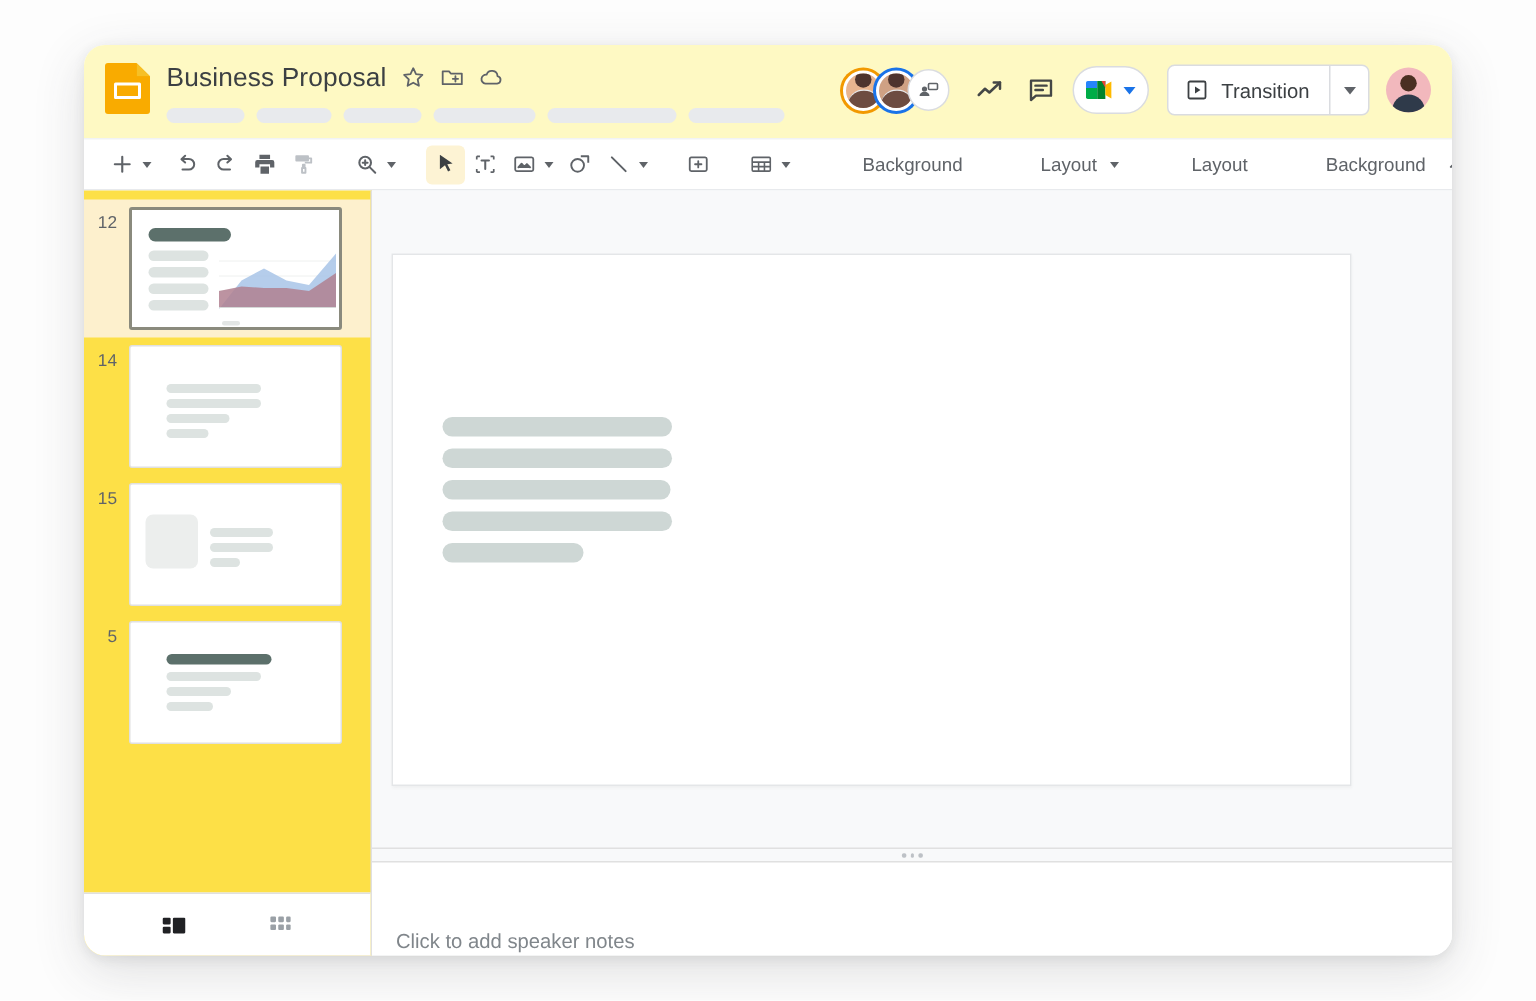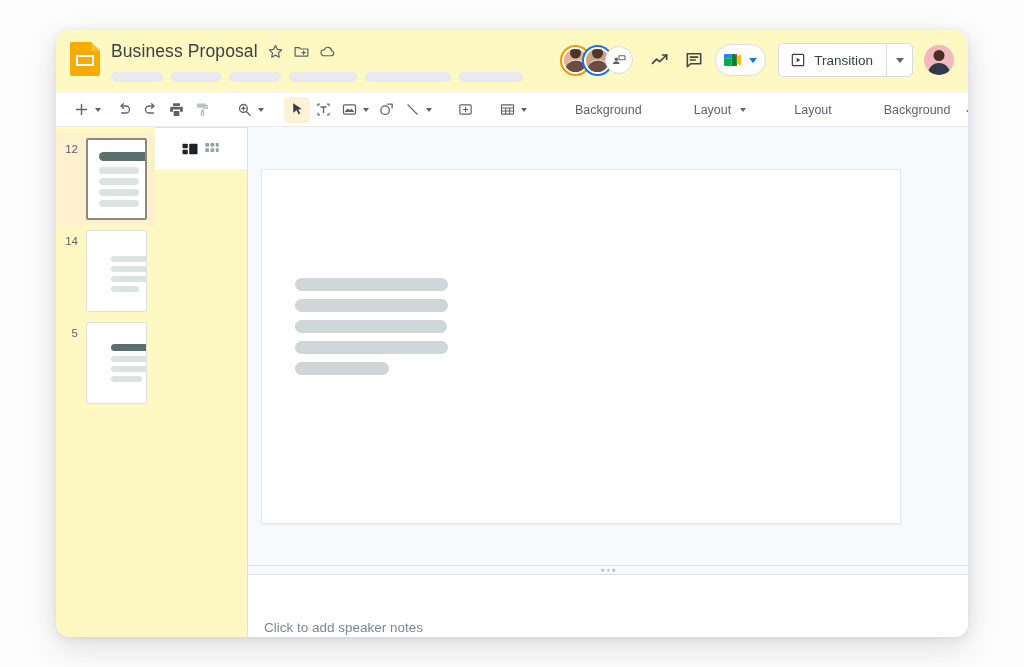--- a/index.html
+++ b/index.html
@@ -155,22 +155,22 @@
   .divider { width: 1px; height: 19px; background: #e0e0e0; margin: 0 8px; }
   .tb-text { font-size: 12.5px; color: #5f6368; padding: 0 8px; height: 26px; display: flex; align-items: center; border-radius: 4px; white-space: nowrap; margin-left: 20px; }
   .toolbar-right { margin-left: auto; display: flex; align-items: center; }
 
   
   .body { flex: 1 1 auto; display: flex; min-height: 0; border-top: 1px solid #e8eaed; }
 
   
   .filmstrip {
     width: 192px; flex: 0 0 192px;
-    background: #fef9c3; border-right: 1px solid #e0e0e0;
-    display: flex; flex-direction: row; min-height: 0;
+    background: #fde047; border-right: 1px solid #e0e0e0;
+    display: flex; flex-direction: column; min-height: 0;
   }
   .strip-scroll { flex: 1 1 auto; overflow: hidden; padding-top: 6px; }
   .slide-row { display: flex; align-items: flex-start; padding: 5px 8px 5px 0; position: relative; }
   .slide-row.selected { background: #fdf0cd; }
   .slide-num { width: 30px; flex: 0 0 30px; text-align: right; padding-right: 8px; font-size: 11.5px; color: #5f6368; line-height: 14px; margin-top: 4px; }
   .thumb {
     width: 142px; height: 82px; background: #fff;
     border: 1px solid #e0e0e0; border-radius: 2px; position: relative; overflow: hidden;
   }
   .slide-row.selected .thumb { border: 2px solid #8a8a7d; }
@@ -479,20 +479,29 @@
           <div class="slide-row">
             <div class="slide-num">14</div>
             <div class="thumb">
               <div class="bar" style="left:24px;top:25px;width:63px;height:6px"></div>
               <div class="bar" style="left:24px;top:35px;width:63px;height:6px"></div>
               <div class="bar" style="left:24px;top:45px;width:42px;height:6px"></div>
               <div class="bar" style="left:24px;top:55px;width:28px;height:6px"></div>
             </div>
           </div>
 
+          <div class="slide-row">
+            <div class="slide-num">15</div>
+            <div class="thumb">
+              <div class="block" style="left:10px;top:20px;width:35px;height:36px"></div>
+              <div class="bar" style="left:53px;top:29px;width:42px;height:6px"></div>
+              <div class="bar" style="left:53px;top:39px;width:42px;height:6px"></div>
+              <div class="bar" style="left:53px;top:49px;width:20px;height:6px"></div>
+            </div>
+          </div>
 
           <div class="slide-row">
             <div class="slide-num">5</div>
             <div class="thumb">
               <div class="bar dark" style="left:24px;top:21px;width:70px;height:7px"></div>
               <div class="bar" style="left:24px;top:33px;width:63px;height:6px"></div>
               <div class="bar" style="left:24px;top:43px;width:43px;height:6px"></div>
               <div class="bar" style="left:24px;top:53px;width:31px;height:6px"></div>
             </div>
           </div>

